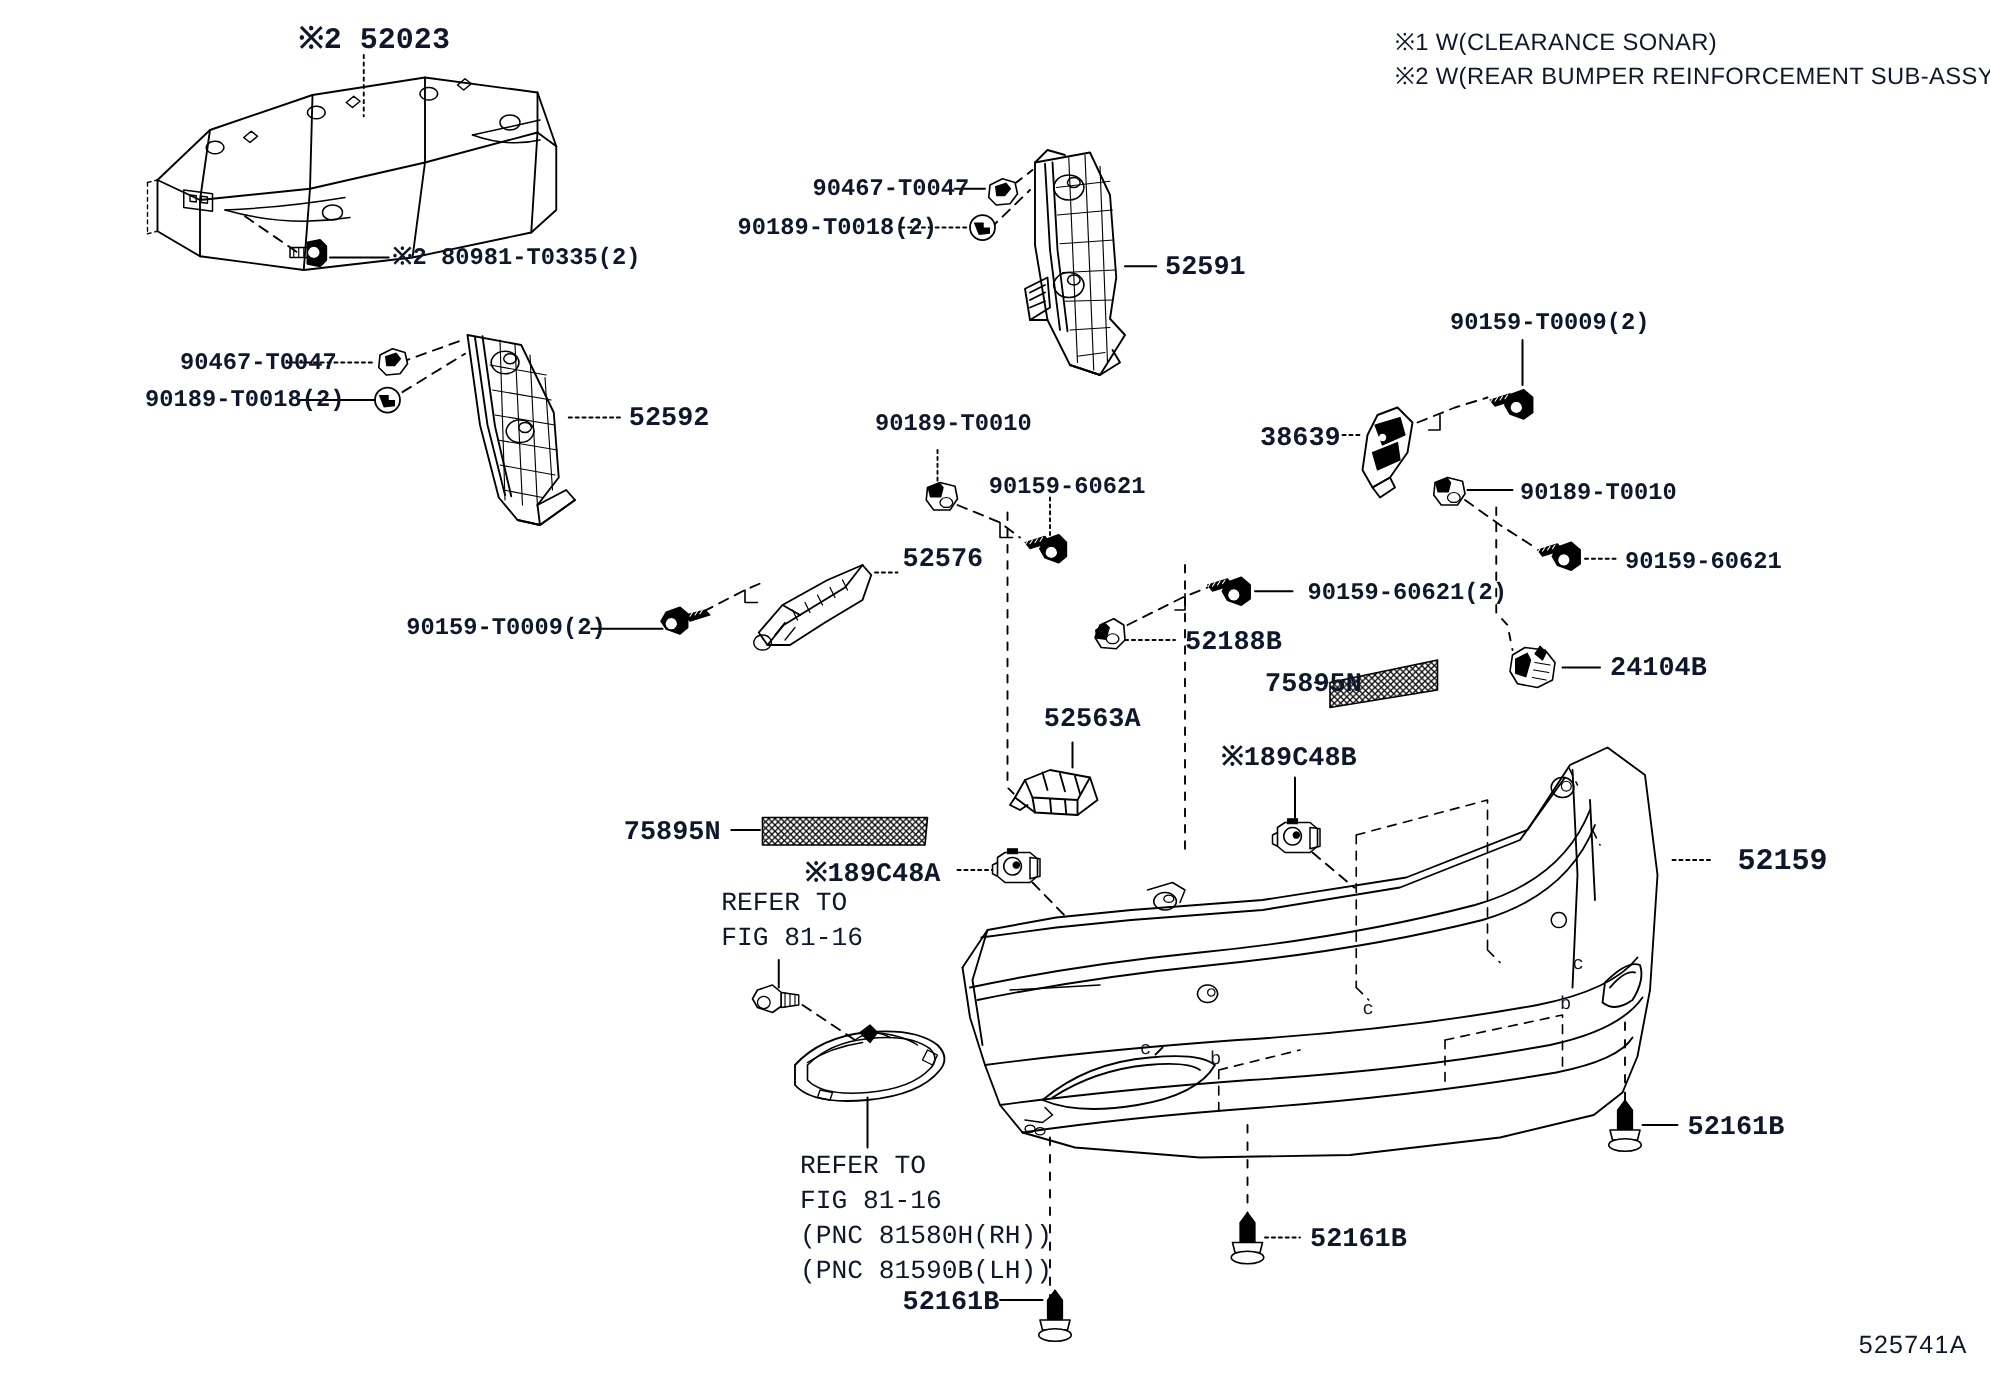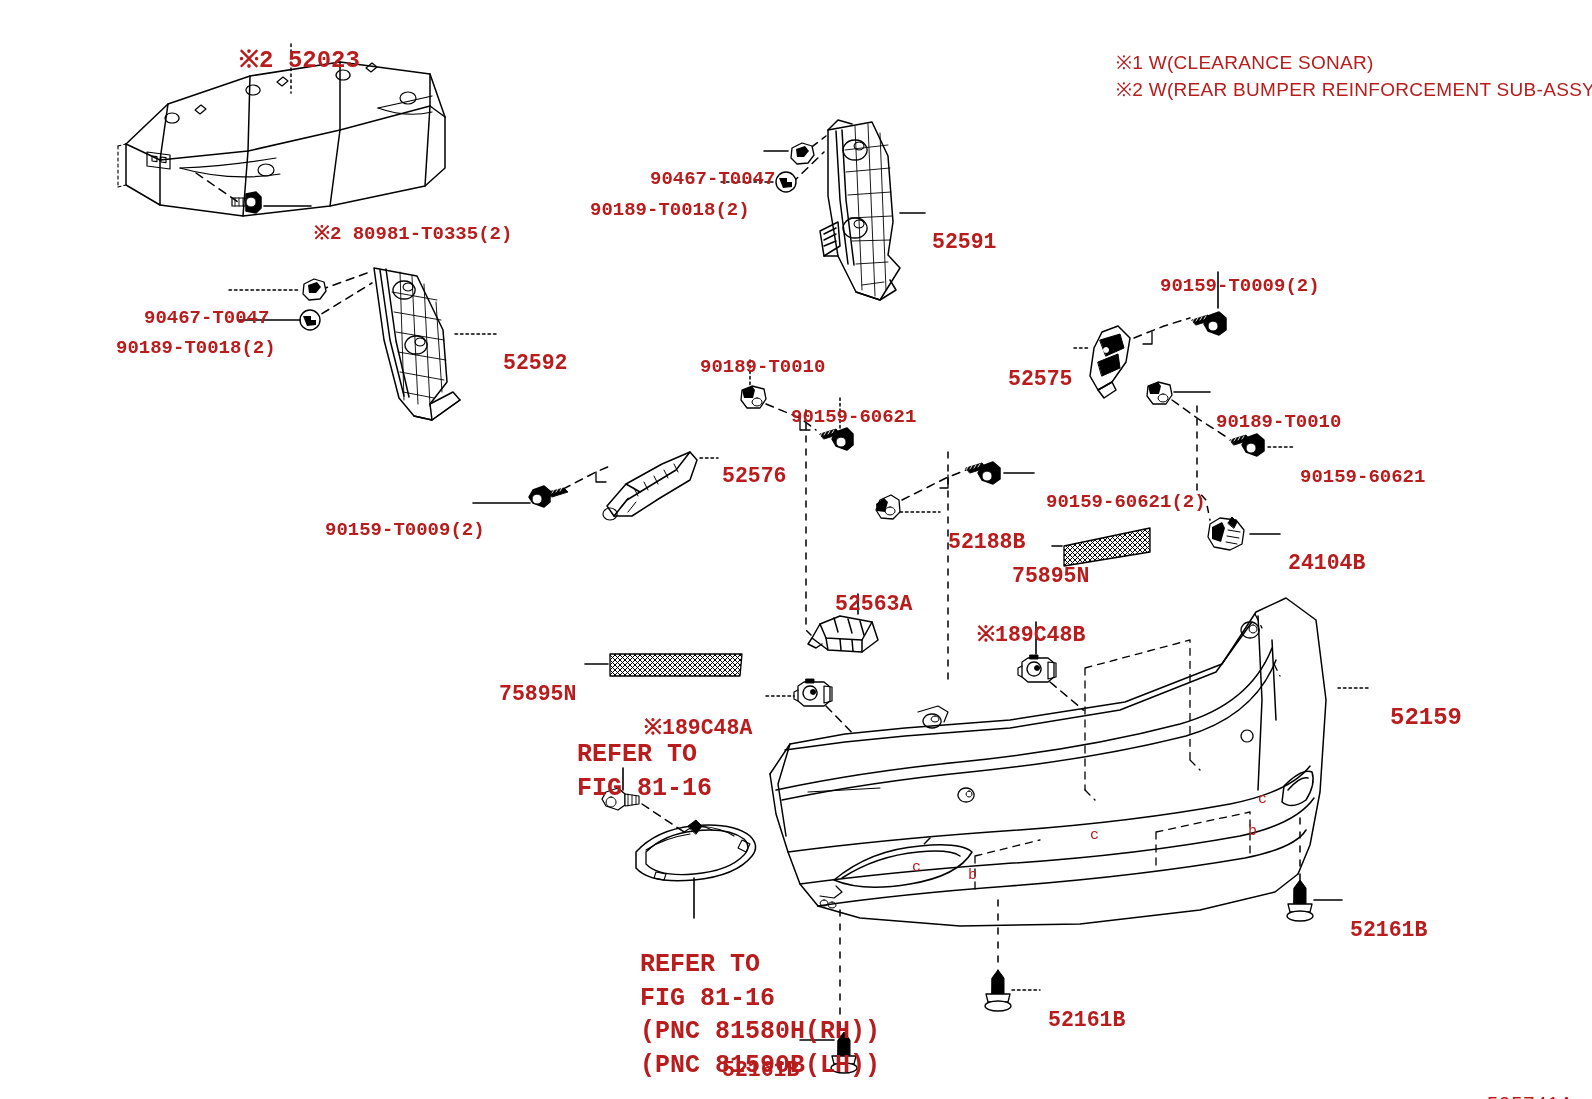--- a/index.html
+++ b/index.html
@@ -1,27 +1,27 @@
 <!DOCTYPE html>
 <html><head>
 <meta charset="utf-8">
 <style>
   html,body{margin:0;padding:0;background:#ffffff;}
   body{width:1592px;height:1099px;position:relative;overflow:hidden;
        font-family:"Liberation Sans", sans-serif;color:#000;}
   #sheet{position:absolute;left:0;top:0;width:1592px;height:1099px;}
   svg.layer{position:absolute;left:0;top:0;width:1592px;height:1099px;}
   .lbl{position:absolute;white-space:pre;font-family:"Liberation Mono","DejaVu Sans Mono",monospace;
-       font-weight:700;color:#b91c1c;letter-spacing:0px;line-height:1.32;margin-top:28px;}
+       font-weight:700;color:#0f172a;letter-spacing:0px;line-height:1.32;}
   .lbl.s22{font-size:21.5px;}
   .lbl.s21{font-size:19px;}
   .lbl.s24{font-size:24px;}
   .lbl.note{font-family:"Liberation Sans",sans-serif;font-weight:400;font-size:19px;letter-spacing:.3px;}
   .lbl.dwg{font-family:"Liberation Sans",sans-serif;font-weight:400;font-size:20px;letter-spacing:1px;}
-  .ref{font-family:"Liberation Mono","DejaVu Sans Mono",monospace;font-weight:700;font-size:25px;line-height:1.34;}
+  .ref{font-family:"Liberation Mono","DejaVu Sans Mono",monospace;font-weight:400;font-size:21px;line-height:1.34;}
 </style>
 </head>
 <body>
 
 <div id="sheet">
 
   <svg class="layer" viewBox="0 0 1592 1099">
     <defs>
       <pattern id="meshhatch" width="6" height="6" patternUnits="userSpaceOnUse">
         <path d="M0 0 L6 6 M6 0 L0 6" stroke="#000" stroke-width="1.1"></path>
@@ -427,21 +427,21 @@
   <div class="lbl s22" style="left:977px;top:593px;">※189C48B</div>
 
   <div class="lbl ref" style="left:577px;top:710px;">REFER TO
 FIG 81-16</div>
   <div class="lbl ref" style="left:640px;top:920px;">REFER TO
 FIG 81-16
 (PNC 81580H(RH))
 (PNC 81590B(LH))</div>
 
   <div class="lbl s21" style="left:1160px;top:246px;">90159-T0009(2)</div>
-  <div class="lbl s22" style="left:1008px;top:337px;">52575</div>
+  <div class="lbl s22" style="left:1008px;top:337px;">38639</div>
   <div class="lbl s21" style="left:1216px;top:382px;">90189-T0010</div>
   <div class="lbl s21" style="left:1300px;top:437px;">90159-60621</div>
 
   <div class="lbl s21" style="left:1046px;top:462px;">90159-60621(2)</div>
   <div class="lbl s22" style="left:948px;top:500px;">52188B</div>
 
   <div class="lbl s22" style="left:1288px;top:521px;">24104B</div>
 
   <div class="lbl s24" style="left:1390px;top:674px;">52159</div>
 

